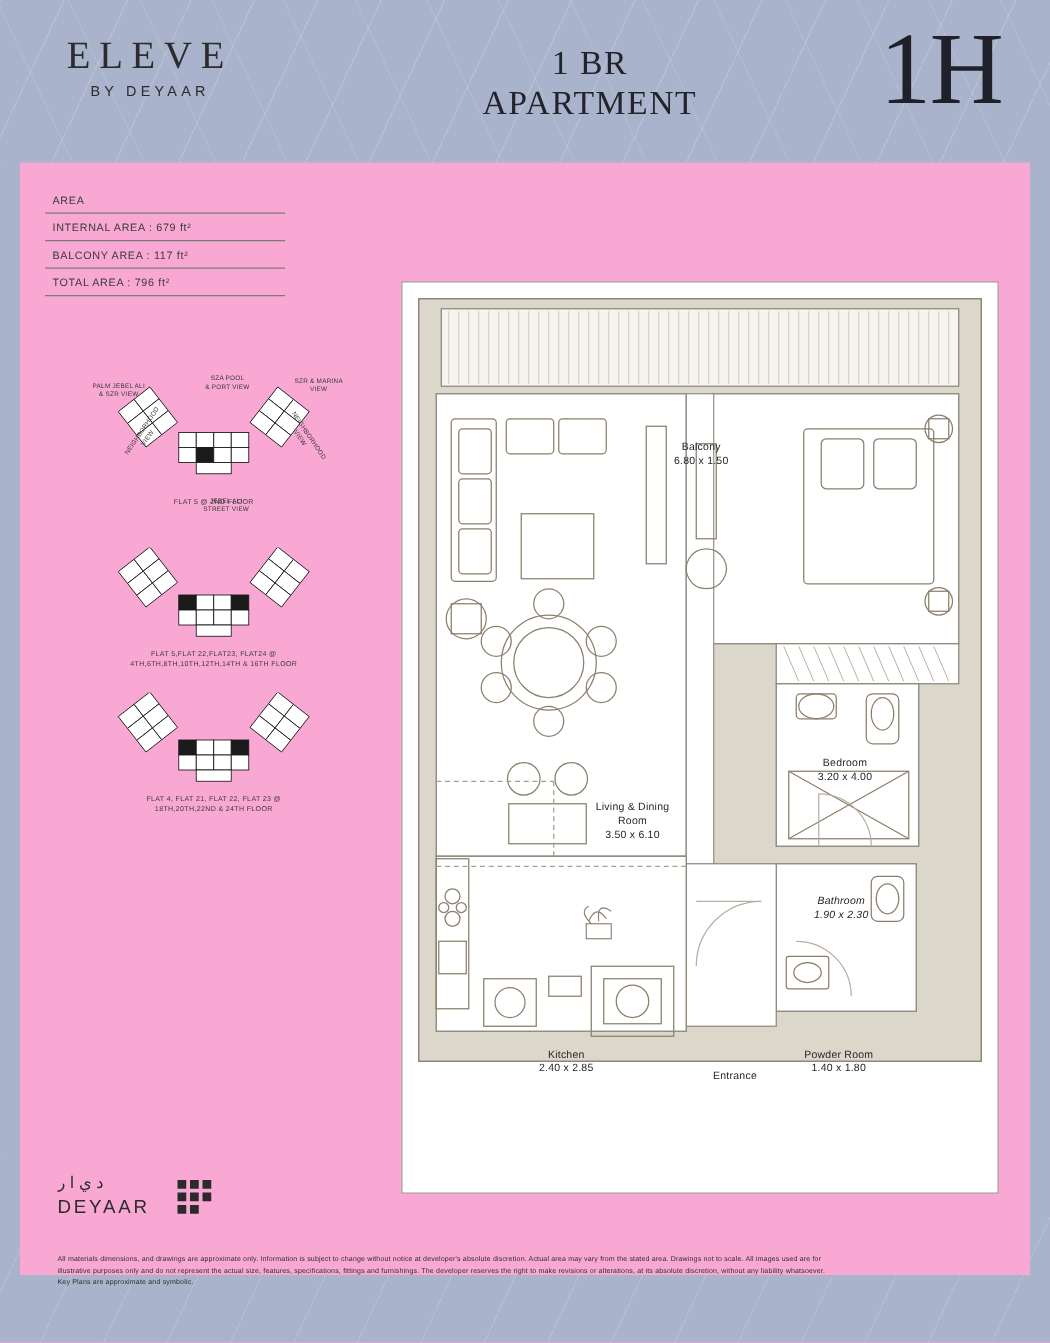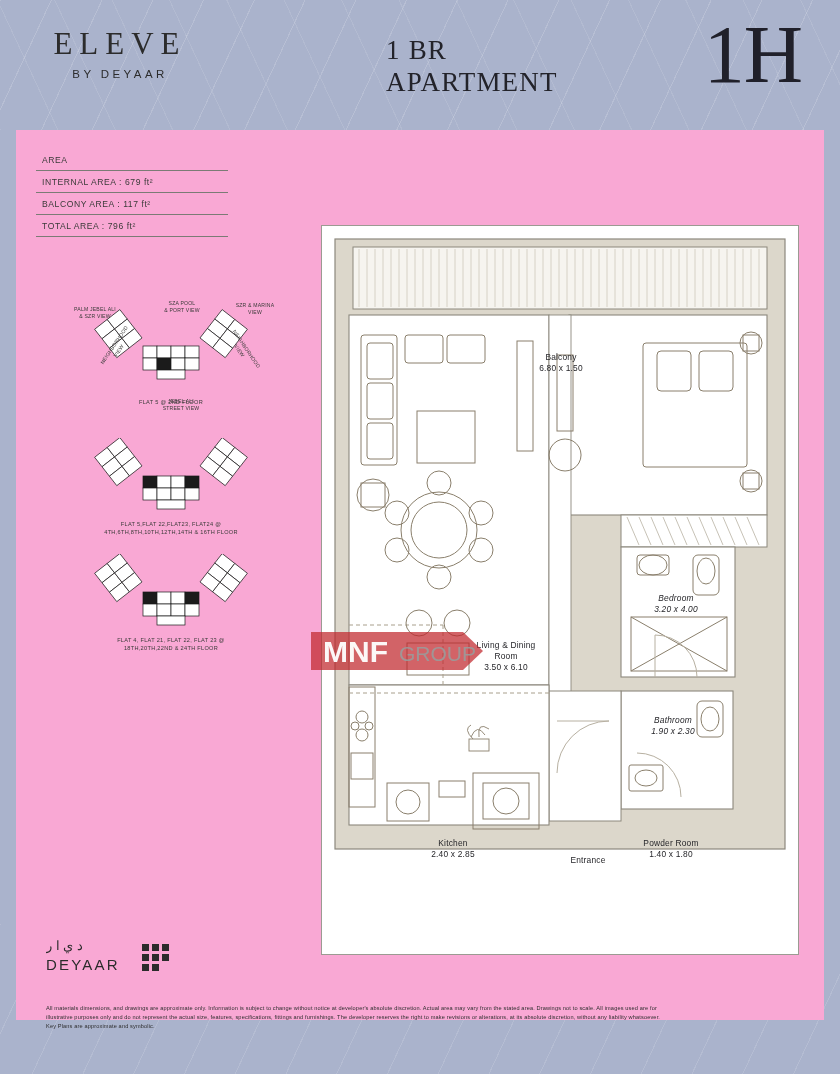--- a/index.html
+++ b/index.html
@@ -37,21 +37,21 @@
     font-family:"Liberation Serif", serif;
     font-size:31px;letter-spacing:7px;color:#2c2c2c;
     font-weight:400;line-height:1;
   }
   .logo .by{
     margin-top:9px;font-size:11.5px;letter-spacing:3.4px;color:#2c2c2c;
   }
   .title{
     position:absolute;left:386px;top:34px;
     font-family:"Liberation Serif", serif;
-    font-size:27px;line-height:32px;letter-spacing:1.2px;color:#23232a;
+    font-size:27px;line-height:32px;letter-spacing:1.2px;color:#23232a;text-align:center;
   }
   .unitcode{
     position:absolute;right:38px;top:14px;
     font-family:"Liberation Serif", serif;
     font-size:82px;line-height:82px;color:#20202a;letter-spacing:-1px;
   }
 
   
   .sheet{
     position:absolute;left:16px;top:130px;width:808px;height:890px;
@@ -441,21 +441,21 @@
         <rect x="148" y="514" width="20" height="12"></rect>
       </g>
     </svg>
 
     
     <div class="plan-label" style="left:160px;top:127px;width:160px;">
       <span>Balcony</span><br>
       <span>6.80 x 1.50</span>
     </div>
 
-    <div class="plan-label" style="left:285px;top:368px;width:140px;font-style:italic;">
+    <div class="plan-label" style="left:285px;top:380px;width:140px;">
       <span>Bedroom</span><br>
       <span>3.20 x 4.00</span>
     </div>
 
     <div class="plan-label" style="left:110px;top:415px;width:150px;">
       <span>Living &amp; Dining</span><br>
       <span>Room</span><br>
       <span>3.50 x 6.10</span>
     </div>
 
@@ -472,27 +472,20 @@
     <div class="plan-label" style="left:290px;top:613px;width:120px;">
       <span>Powder Room</span><br>
       <span>1.40 x  1.80</span>
     </div>
 
     <div class="plan-label" style="left:222px;top:630px;width:90px;">
       <span>Entrance</span>
     </div>
   </div>
 
-  <div class="watermark">
-    <svg width="240" height="46" viewBox="0 0 240 46">
-      <polygon points="0,4 152,4 172,23 152,42 0,42" fill="#c1272d" opacity="0.72"></polygon>
-      <text x="12" y="34" font-family="Liberation Sans, sans-serif" font-size="30" font-weight="bold" fill="#ffffff" opacity="0.95">MNF</text>
-      <text x="88" y="33" font-family="Liberation Sans, sans-serif" font-size="21" fill="#9b9b9b" opacity="0.9">GROUP</text>
-    </svg>
-  </div>
 
 </div>
 
 <div class="footer">
   <div class="deyaar">
     <svg width="130" height="46" viewBox="0 0 130 46">
       <text x="0" y="18" font-family="Liberation Sans, sans-serif" font-size="13" fill="#2b2b2b" letter-spacing="1">د ي ا ر</text>
       <text x="0" y="38" font-family="Liberation Sans, sans-serif" font-size="15" letter-spacing="2.2" fill="#2b2b2b">DEYAAR</text>
       <g fill="#2b2b2b">
         <rect x="96" y="12" width="7" height="7"></rect>

